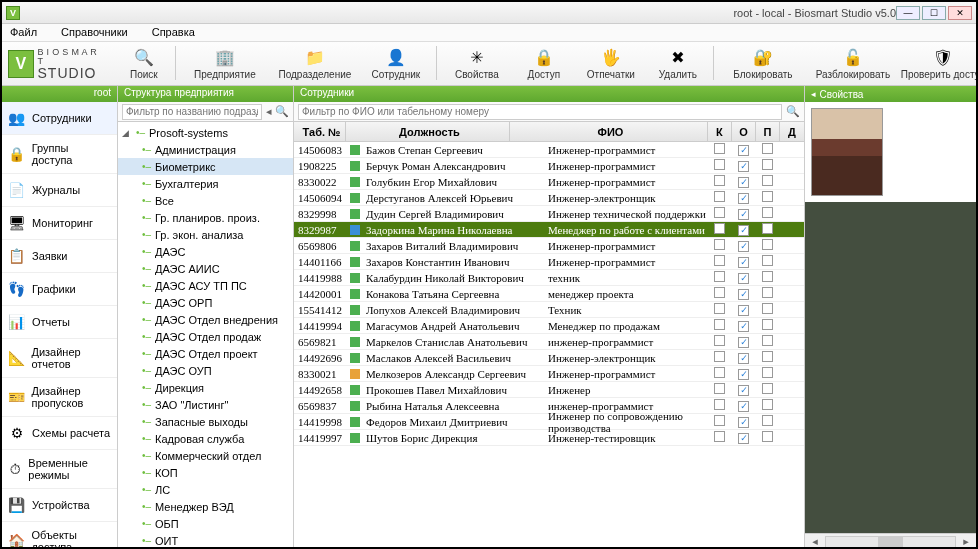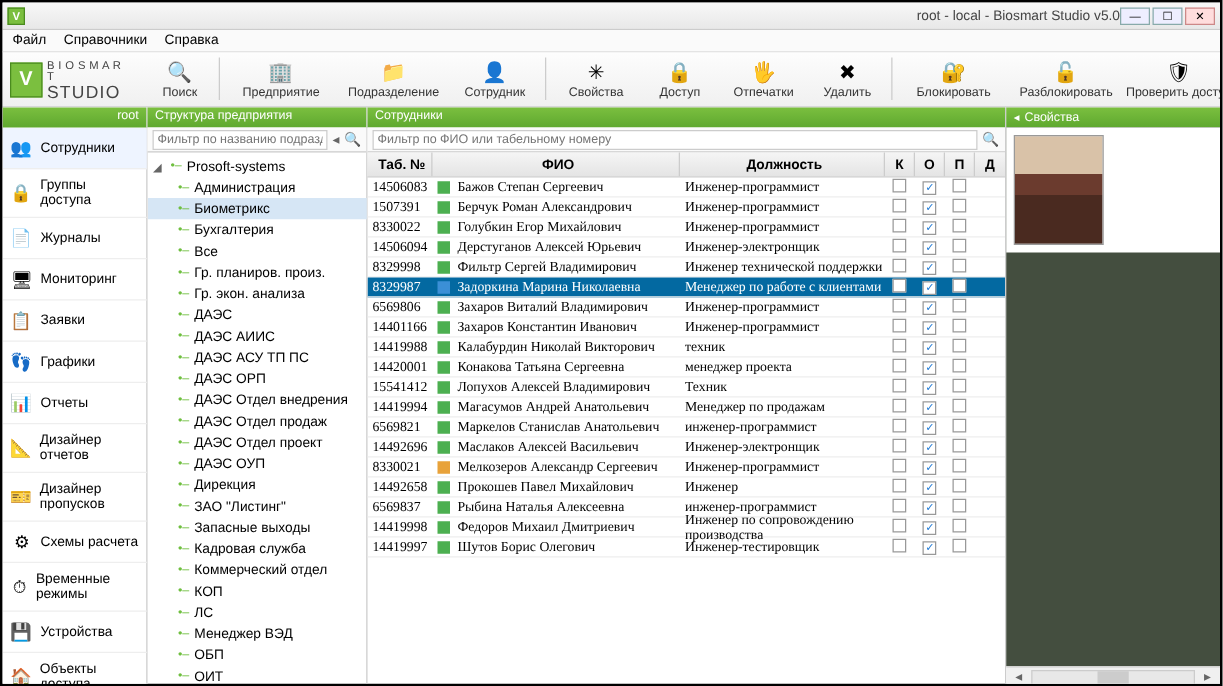--- a/index.html
+++ b/index.html
@@ -3,21 +3,21 @@
 <meta charset="utf-8">
 <style>
   * { box-sizing: border-box; margin: 0; padding: 0; }
   body { font-family: Tahoma, Arial, sans-serif; font-size: 11px; background: #fff; width: 978px; height: 549px; overflow: hidden; border: 2px solid #000; }
   .titlebar { height: 22px; background: linear-gradient(#f8f8f8,#e8e8e8); display: flex; align-items: center; padding: 0 4px; border-bottom: 1px solid #ccc; }
   .titlebar .glyph { width: 14px; height: 14px; background: #7bbf3f; border: 1px solid #4a8b1f; margin-right: 4px; display:flex;align-items:center;justify-content:center;color:#fff;font-weight:bold;font-size:9px;}
   .titlebar .title { flex:1; color:#444;text-align:right; }
   .winbtns { display:flex; gap:2px; }
   .winbtn { width:24px; height:14px; border:1px solid #8aa; background:#eef; font-size:9px; line-height:12px; text-align:center; cursor:pointer;}
   .winbtn.close{ background:#fdd; border-color:#c88;}
-  .menubar { height:18px; display:flex; gap:14px; padding:2px 8px; border-bottom:1px solid #ddd; background:#fafafa;}
+  .menubar { height:18px; display:flex; gap:24px; padding:2px 8px; border-bottom:1px solid #ddd; background:#fafafa;}
   .menubar span{ cursor:pointer; }
   .toolbar { height:44px; background:linear-gradient(#fdfdfd,#f0f0f0); border-bottom:1px solid #ccc; display:flex; align-items:center; padding:0 6px; gap:0;}
   .logo { display:flex; align-items:center; margin-right:10px;}
   .logo .sq{ width:28px;height:28px;background:#7bbf3f;border:1px solid #4a8b1f;color:#fff;display:flex;align-items:center;justify-content:center;font-weight:bold;font-size:16px;}
   .logo .txt{ margin-left:4px; font-weight:normal; font-size:9px; color:#444; line-height:1; letter-spacing:0.3px;}
   .logo .txt .big{ font-size:14px; letter-spacing:1px;}
   .tbtn { display:flex; flex-direction:column; align-items:center; width:62px; cursor:pointer; padding:2px 0;}
   .tbtn.w70{width:72px;} .tbtn.w90{width:90px;} .tbtn.w54{width:54px;}
   .tbtn .ic{ width:20px;height:20px; display:flex;align-items:center;justify-content:center; font-size:16px;}
   .tbtn .lbl{ font-size:10px; color:#333; margin-top:1px;}
@@ -37,21 +37,21 @@
   .tnode{ display:flex; align-items:center; height:17px; padding-left:4px; cursor:pointer; white-space:nowrap; gap:4px;}
   .tnode.lv1{ padding-left:24px;}
   .tnode.sel{ background:#d6e6f5;}
   .tnode .tw{ width:10px; color:#666; font-size:9px;}
   .tnode .tg{ color:#6fbf3f; font-size:10px;}
   .gridcol{ flex:1; display:flex; flex-direction:column;}
   .ghead{ display:flex; height:20px; background:linear-gradient(#f5f5f5,#e4e4e4); border-bottom:1px solid #ccc;justify-content:center;}
   .ghead .gc{ border-right:1px solid #ccc; display:flex;align-items:center;justify-content:center; font-weight:bold;}
   .gbody{ flex:1; overflow:auto;font-family:Liberation Serif, serif;}
   .grow{ display:flex; height:16px; border-bottom:1px solid #eee; align-items:center;}
-  .grow.sel{ background:#0369a1; color:#fff;}
+  .grow.sel{ background:#4d7c0f; color:#fff;}
   .gc0{width:52px; padding-left:4px;}
   .gc1{width:198px; display:flex;align-items:center;gap:6px; padding-left:4px;}
   .gc2{width:164px; padding-left:4px;}
   .gck{width:24px; text-align:center;}
   .gc1 .pic{ width:10px;height:10px; display:inline-block;}
   .pic.g{ background:#4caf50;} .pic.b{ background:#3b8fd6;} .pic.o{ background:#e8a23a;}
   .chk{ width:11px;height:11px; border:1px solid #999; display:inline-block; background:#fff; font-size:9px; line-height:9px; text-align:center; color:#2a80d8;}
   .props{ width:180px; display:flex; flex-direction:column;}
   .propbody{ flex:1; display:flex; gap:8px; padding:6px; background:#fff;}
   .photo{ width:72px; height:88px; background:linear-gradient(#d9c2a8 0%, #d9c2a8 35%, #6b3b2e 35%, #6b3b2e 55%, #4a2a20 55%); border:1px solid #999;}
@@ -315,42 +315,42 @@
   </div>
 
   <div class="col gridcol">
     <div class="colhead">Сотрудники</div>
     <div class="filterrow">
       <input placeholder="Фильтр по ФИО или табельному номеру" style="">
       <span class="fic">🔍</span>
     </div>
     <div class="ghead">
       <div class="gc gc0">Таб. №</div>
+      <div class="gc gc2" style="justify-content:center;">Должность</div>
       <div class="gc gc1" style="justify-content:center;">ФИО</div>
-      <div class="gc gc2" style="justify-content:center;">Должность</div>
       <div class="gc gck">К</div>
       <div class="gc gck">О</div>
       <div class="gc gck">П</div>
       <div class="gc gck" style="border-right:none;">Д</div>
     </div>
     <div class="gbody" id="gridhost">
         <div class="grow">
           <div class="gc0">14506083</div>
           <div class="gc1">
             <span class="pic g"></span>
             <span>Бажов Степан Сергеевич</span>
           </div>
           <div class="gc2">Инженер-программист</div>
           <div class="gck"><span class="chk"></span></div>
           <div class="gck"><span class="chk">✓</span></div>
           <div class="gck"><span class="chk"></span></div>
           <div class="gck"></div>
         </div>
         <div class="grow">
-          <div class="gc0">1507391</div>
+          <div class="gc0">1908225</div>
           <div class="gc1">
             <span class="pic g"></span>
             <span>Берчук Роман Александрович</span>
           </div>
           <div class="gc2">Инженер-программист</div>
           <div class="gck"><span class="chk"></span></div>
           <div class="gck"><span class="chk">✓</span></div>
           <div class="gck"><span class="chk"></span></div>
           <div class="gck"></div>
         </div>
@@ -375,21 +375,21 @@
           <div class="gc2">Инженер-электронщик</div>
           <div class="gck"><span class="chk"></span></div>
           <div class="gck"><span class="chk">✓</span></div>
           <div class="gck"><span class="chk"></span></div>
           <div class="gck"></div>
         </div>
         <div class="grow">
           <div class="gc0">8329998</div>
           <div class="gc1">
             <span class="pic g"></span>
-            <span>Фильтр Сергей Владимирович</span>
+            <span>Дудин Сергей Владимирович</span>
           </div>
           <div class="gc2">Инженер технической поддержки</div>
           <div class="gck"><span class="chk"></span></div>
           <div class="gck"><span class="chk">✓</span></div>
           <div class="gck"><span class="chk"></span></div>
           <div class="gck"></div>
         </div>
         <div class="grow sel">
           <div class="gc0">8329987</div>
           <div class="gc1">
@@ -543,21 +543,21 @@
           <div class="gc2">Инженер по сопровождению производства</div>
           <div class="gck"><span class="chk"></span></div>
           <div class="gck"><span class="chk">✓</span></div>
           <div class="gck"><span class="chk"></span></div>
           <div class="gck"></div>
         </div>
         <div class="grow">
           <div class="gc0">14419997</div>
           <div class="gc1">
             <span class="pic g"></span>
-            <span>Шутов Борис Олегович</span>
+            <span>Шутов Борис Дирекция</span>
           </div>
           <div class="gc2">Инженер-тестировщик</div>
           <div class="gck"><span class="chk"></span></div>
           <div class="gck"><span class="chk">✓</span></div>
           <div class="gck"><span class="chk"></span></div>
           <div class="gck"></div>
         </div>
       </div>
   </div>
 

